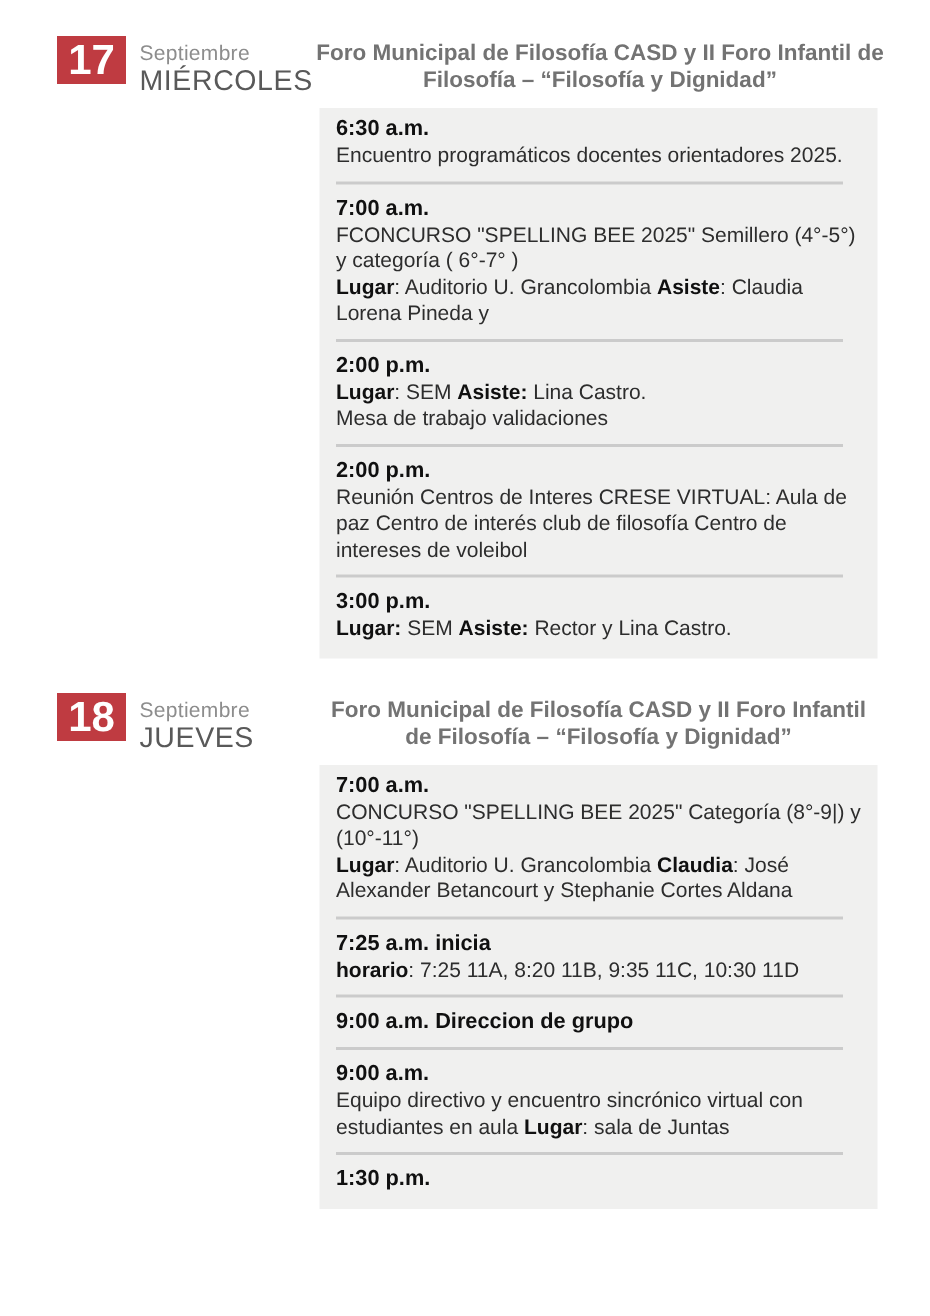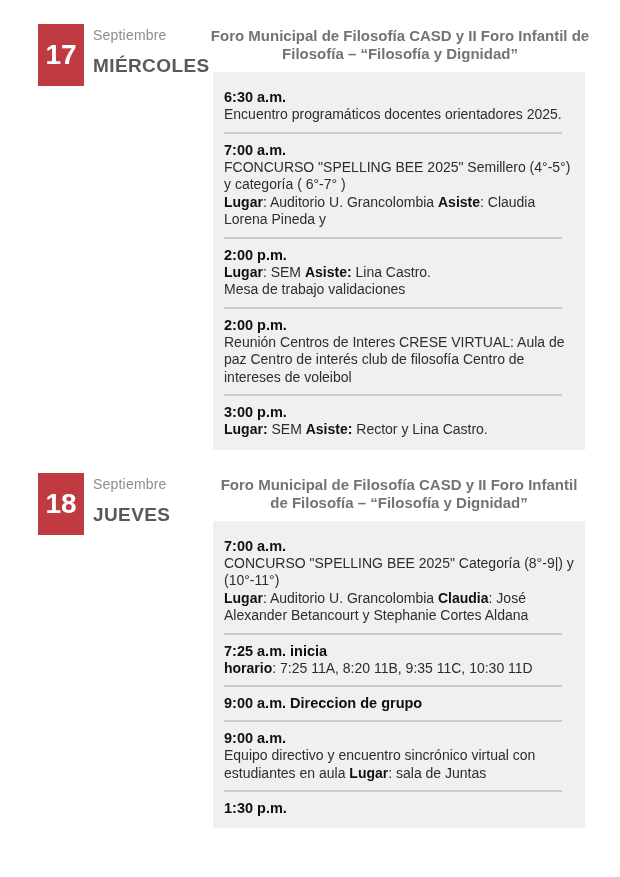--- a/index.html
+++ b/index.html
@@ -11,38 +11,38 @@
   .page{padding-top:24px;box-sizing:border-box;}
   .day{display:flex;align-items:flex-start;}
   .day + .day{margin-top:23px;}
 
   
   .day-left{
     flex:0 0 213px;width:213px;box-sizing:border-box;
     padding-left:38px;display:flex;align-items:flex-start;gap:9px;
   }
   .date-badge{
-    width:46px;height:62px;background:var(--accent,#bf3b41);
+    width:46px;height:32px;background:var(--accent,#bf3b41);
     display:flex;align-items:center;justify-content:center;flex:0 0 46px;
   }
   .date-number{color:#ffffff;font-weight:bold;font-size:28px;line-height:1;}
   .date-meta{padding-top:3px;}
   .month{font-size:14px;color:var(--month,#8d8d8d);letter-spacing:.2px;}
-  .weekday{font-size:19px;font-weight:bold;color:var(--weekday,#595959);letter-spacing:.4px;margin-top:12px;}
+  .weekday{font-size:19px;font-weight:normal;color:var(--weekday,#595959);letter-spacing:.4px;margin-top:1px;}
 
   
   .day-right{width:372px;flex:0 0 372px;box-sizing:border-box;}
   .day-title{
     margin:3px 0 0;font-size:15px;line-height:18px;font-weight:bold;
     text-align:center;color:#737373;
   }
   .day:first-child .day-title{margin-left:-14px;margin-right:-16px;}
   .events-panel{
     background:var(--panel,#f0f0ef);margin-top:9px;
-    padding:17px 9px 11px 11px;box-sizing:border-box;
+    padding:6px 9px 11px 11px;box-sizing:border-box;
   }
   .event-time{margin:0;font-size:14.5px;line-height:17px;font-weight:bold;color:#101010;}
   .event-line{margin:0;font-size:14px;line-height:17.5px;color:#2d2d2d;}
   .event-line b{color:#101010;}
   .divider{border:none;border-top:2px solid var(--divider,#cccccc);margin:8px 14px 8px 0;}
 </style>
 </head>
 <body>
 
 <main class="page" id="days">

